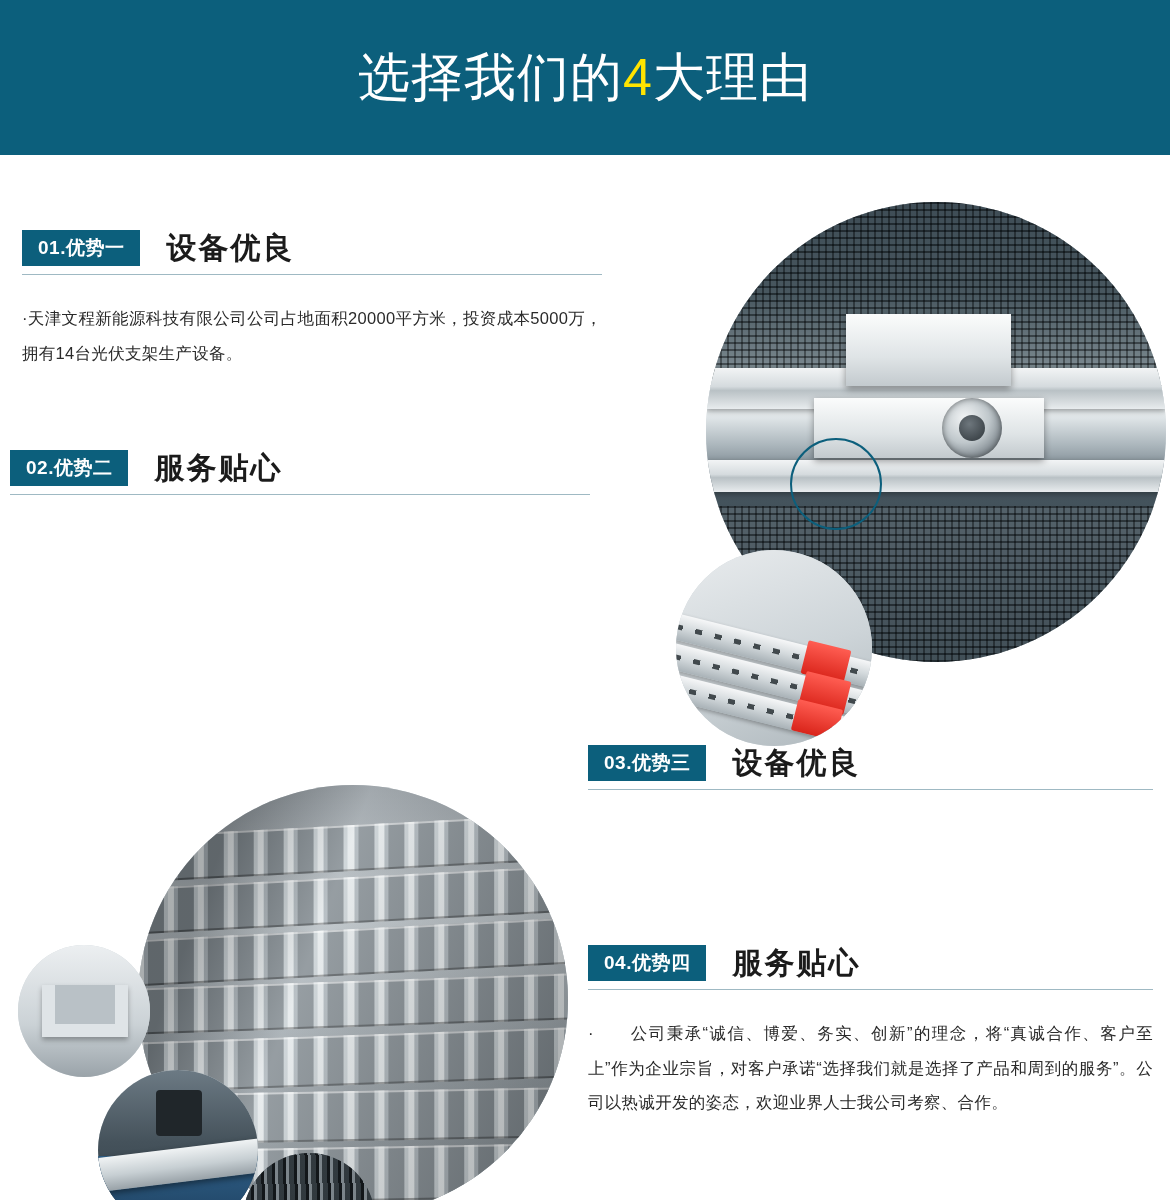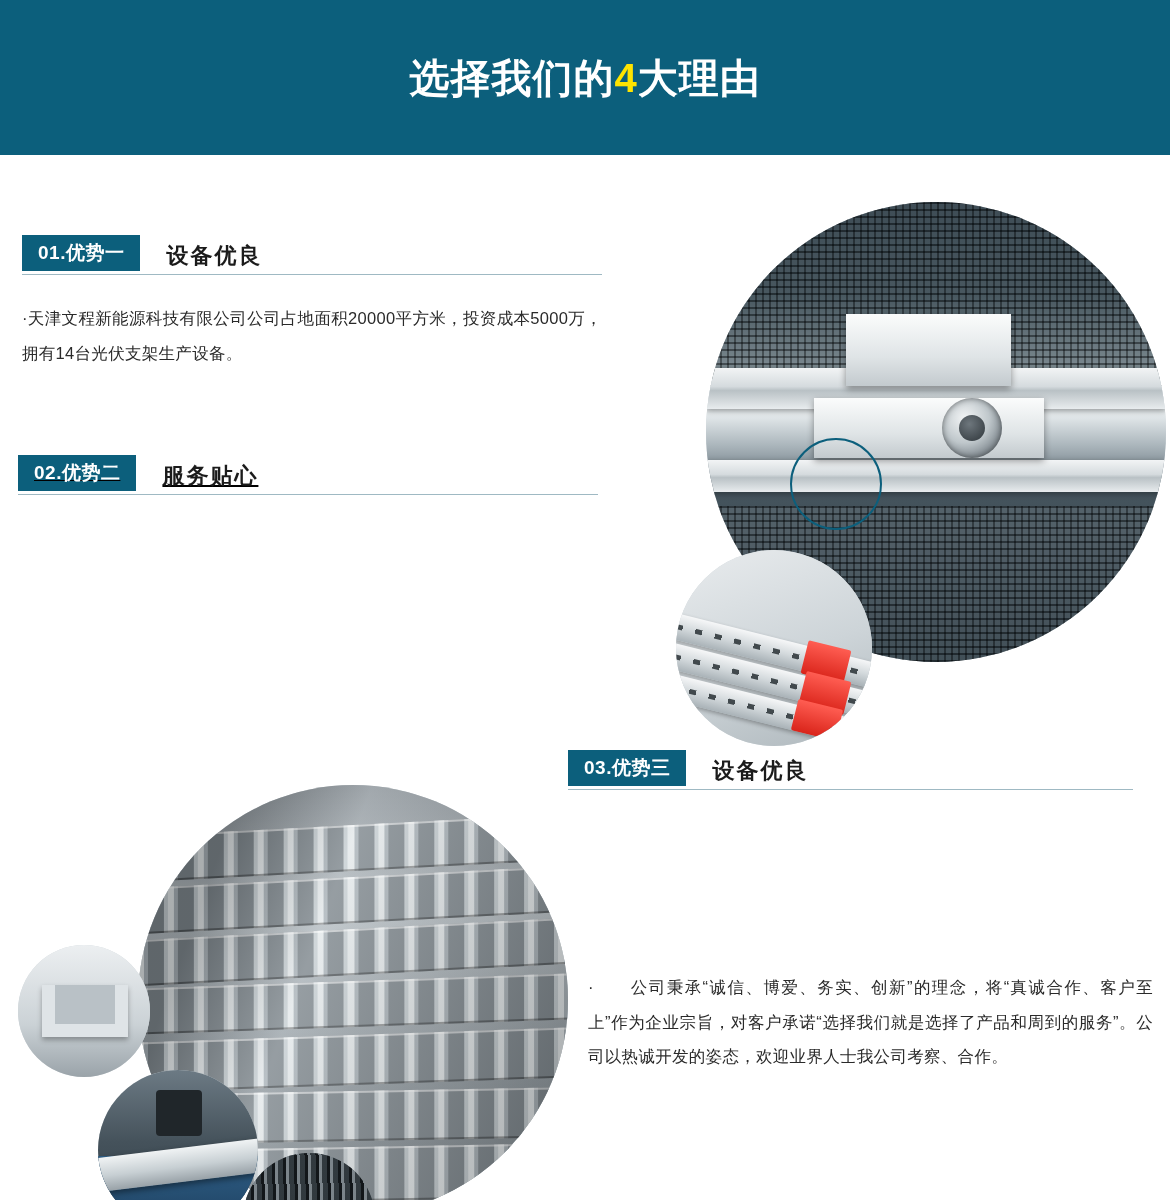--- a/index.html
+++ b/index.html
@@ -16,22 +16,22 @@
   .header {
     width: 1170px;
     height: 155px;
     background: #0c5f7c;
     display: flex;
     flex-direction: column;
     align-items: center;
     justify-content: center;
   }
   .header-title {
-    font-size: 40px;
-    font-weight: bold;
+    font-size: 52px;
+    font-weight: normal;
     color: #ffffff;
     letter-spacing: 1px;
     line-height: 1.2;
     white-space: nowrap;
   }
   .header-title .accent { color: #ffe400; }
   .header-sub {
     margin-top: 12px;
     font-size: 20px;
     color: #ffffff;
@@ -44,35 +44,35 @@
 
   
   .reason {
     position: absolute;
     width: 580px;
   }
   .reason-head {
     position: relative;
     height: 46px;
     display: flex;
-    align-items: flex-end;
+    align-items: center;
   }
   .tag {
     background: #0c5f7c;
     color: #ffffff;
     font-size: 19px;
     font-weight: bold;
     padding: 8px 16px 9px 16px;
     line-height: 1;
     white-space: nowrap;
     letter-spacing: 0.5px;
   }
   .head-title {
     margin-left: 26px;
-    font-size: 22px;
+    font-size: 30px;
     font-weight: bold;
     color: #1b1b1b;
     letter-spacing: 2px;
     white-space: nowrap;
   }
   .head-rule {
     position: absolute;
     left: 0;
     bottom: -4px;
     width: 580px;
@@ -83,22 +83,22 @@
   .reason-body {
     margin-top: 30px;
     font-size: 16.5px;
     line-height: 2.1;
     color: #2a2a2a;
     letter-spacing: 0.3px;
     text-align: justify;
   }
 
   #reason-1 { left: 22px; top: 70px; }
-  #reason-2 { left: 18px; top: 290px; text-decoration: underline; }
-  #reason-3 { left: 568px; top: 585px; width: 565px; }
+  #reason-2 { left: 10px; top: 290px; }
+  #reason-3 { left: 588px; top: 585px; width: 565px; }
   #reason-4 { left: 588px; top: 785px; width: 565px; }
 
   
   .circle {
     position: absolute;
     border-radius: 50%;
     overflow: hidden;
     background: #cfd6da;
   }
   .circle.outline {
@@ -252,20 +252,25 @@
 
   <div class="reason" id="reason-3">
     <div class="reason-head">
       <span class="tag">03.优势三</span>
       <span class="head-title">设备优良</span>
       <span class="head-rule short"></span>
     </div>
   </div>
 
   <div class="reason" id="reason-4">
+    <div class="reason-head">
+      <span class="tag">04.优势四</span>
+      <span class="head-title">服务贴心</span>
+      <span class="head-rule short"></span>
+    </div>
     <div class="reason-body">·　　公司秉承“诚信、博爱、务实、创新”的理念，将“真诚合作、客户至上”作为企业宗旨，对客户承诺“选择我们就是选择了产品和周到的服务”。公司以热诚开发的姿态，欢迎业界人士我公司考察、合作。</div>
   </div>
 
   <div class="circle" id="photo-clamp">
     <div class="clamp-bg"></div>
     <div class="mesh"></div>
     <div class="mesh bottom"></div>
     <div class="alu-bar b1"></div>
     <div class="alu-bar b2"></div>
     <div class="clamp-block top"></div>

